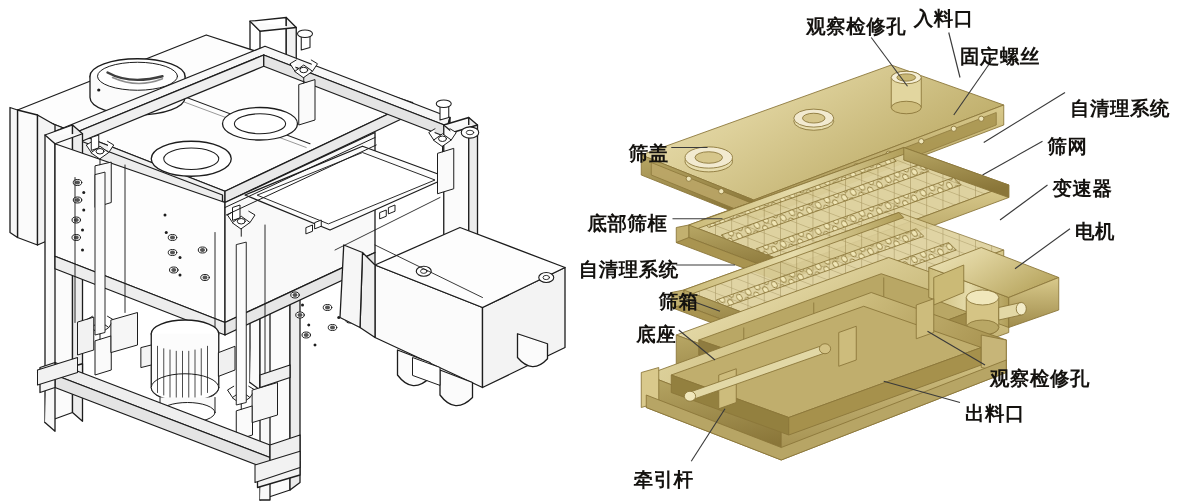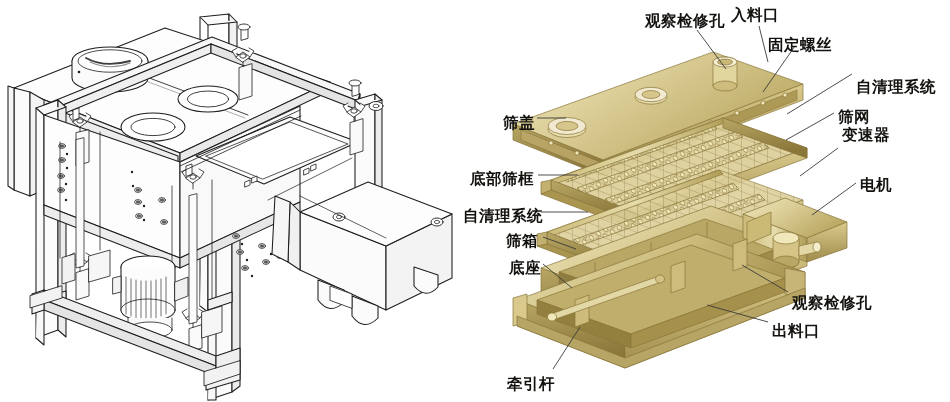--- a/index.html
+++ b/index.html
@@ -483,26 +483,26 @@
     <polyline class="leader" points="788,292 742,265"></polyline>
     <polyline class="leader" points="768,322 707,305"></polyline>
     <polyline class="leader" points="553,369 580,327"></polyline>
   </svg>
 
   <div class="callout" style="left:645px;top:14px">观察检修孔</div>
   <div class="callout" style="left:731px;top:8px">入料口</div>
   <div class="callout" style="left:768px;top:38px">固定螺丝</div>
   <div class="callout" style="left:856px;top:80px">自清理系统</div>
   <div class="callout" style="left:838px;top:110px">筛网</div>
-  <div class="callout" style="left:842px;top:128px">变速器</div>
+  <div class="callout" style="left:842px;top:144px">变速器</div>
   <div class="callout" style="left:860px;top:178px">电机</div>
 
   <div class="callout" style="left:503px;top:116px">筛盖</div>
   <div class="callout" style="left:470px;top:172px">底部筛框</div>
   <div class="callout" style="left:463px;top:209px">自清理系统</div>
-  <div class="callout" style="left:506px;top:234px">筛箱</div>
+  <div class="callout" style="left:527px;top:234px">筛箱</div>
   <div class="callout" style="left:509px;top:261px">底座</div>
 
   <div class="callout" style="left:792px;top:296px">观察检修孔</div>
   <div class="callout" style="left:772px;top:324px">出料口</div>
   <div class="callout" style="left:507px;top:377px">牵引杆</div>
 
 </div>
 
 </body></html>

